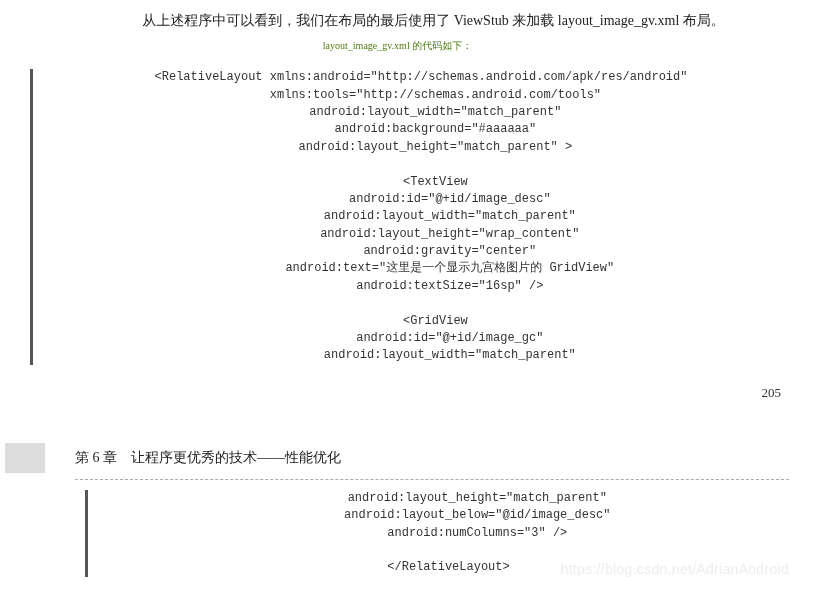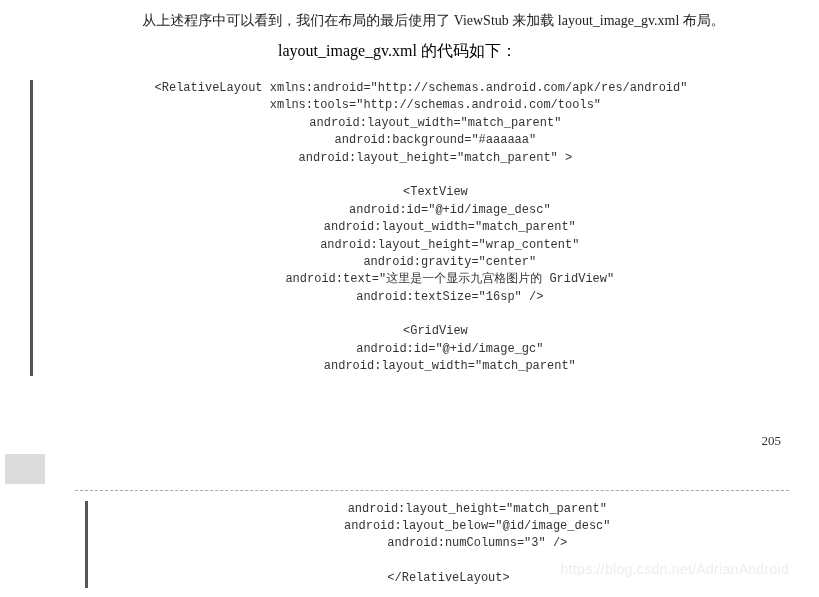--- a/index.html
+++ b/index.html
@@ -12,44 +12,43 @@
       position: relative;
     }
     .para {
       font-size: 14px;
       line-height: 1.8;
       color: #222;
       padding: 8px 30px 4px 50px;
       text-indent: 2em;
     }
     .para2 {
-      font-size: 16px;
+      font-size: 10px;
       line-height: 1.8;
-      color: #000000;
+      color: #4d7c0f;
       padding: 0 30px 10px 6px;
     }
     .code-wrap {
       margin: 4px 30px 10px 30px;
       border-left: 3px solid #555;
       padding-left: 20px;
     }
     .code {
       font-family: "Courier New", monospace;
       font-size: 12px;
       line-height: 1.45;
       white-space: pre;
       color: #333;
     }
     .page-num {
       position: absolute;
       right: 38px;
       top: 385px;
       font-size: 13px;
       color: #333;
-      margin-top: 48px;
     }
     .gap {
       height: 60px;
     }
     .chapter-row {
       display: flex;
       align-items: center;
       padding-left: 0;
       margin-top: 8px;
     }
@@ -109,20 +108,21 @@
         android:id="@+id/image_gc"
         android:layout_width="match_parent"</pre>
 </div>
 
 <div class="page-num">205</div>
 
 <div class="gap"></div>
 
 <div class="chapter-row">
   <div class="thumb"></div>
+  <div class="chapter-title">第 6 章　让程序更优秀的技术——性能优化</div>
 </div>
 
 <hr class="dashed-hr">
 
 <div class="code-wrap2">
   <pre class="code">        android:layout_height="match_parent"
         android:layout_below="@id/image_desc"
         android:numColumns="3" /&gt;
 
 &lt;/RelativeLayout&gt;</pre>

